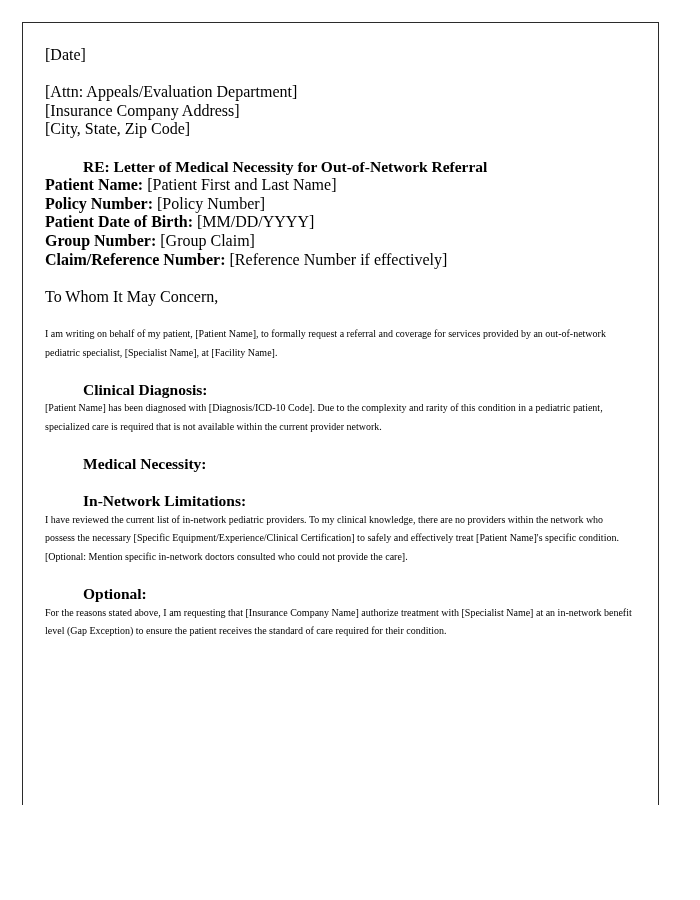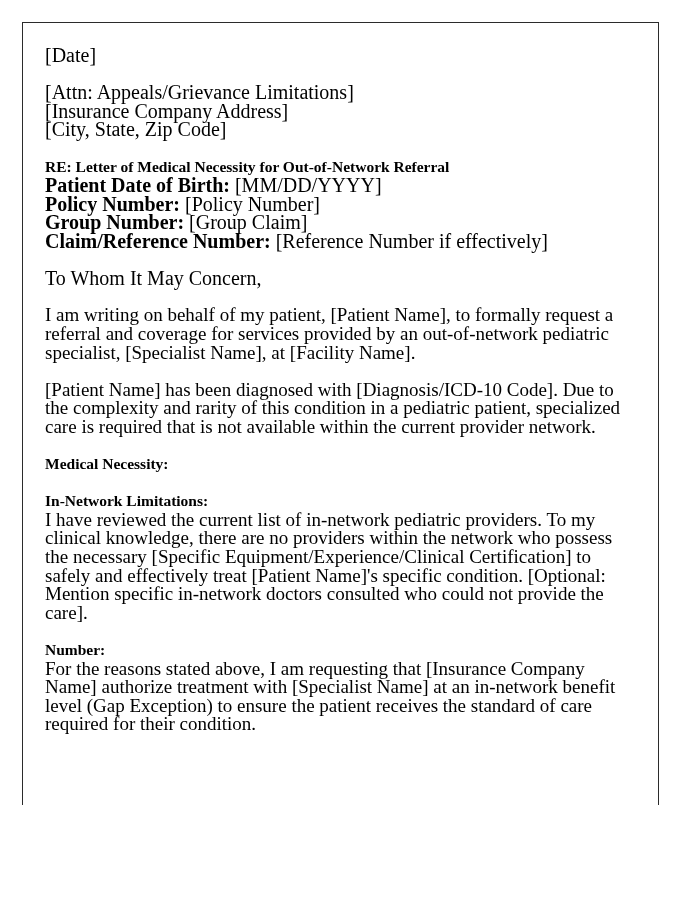--- a/index.html
+++ b/index.html
@@ -26,72 +26,77 @@
     background: #ffffff;
     overflow: hidden;
   }
   .page-body {
     position: absolute;
     left: 22px;
     top: 23px;
     width: 588px;
   }
   .line {
-    font-size: 20px;
+    font-size: 16px;
     line-height: 18.6px;
     white-space: normal;
   }
   .para {
     margin: 0;
-    font-size: 19px;
+    font-size: 10px;
     line-height: 18.6px;
     text-align: left;
   }
   .spacer {
     height: 18.6px;
   }
   .bold {
     font-weight: bold;
   }
   .heading {
     font-weight: bold;
     font-size: 15.5px;
     line-height: 18.6px;
+    margin-left: 38px;
   }
   .block {
     margin: 0;
   }
 </style>
 </head>
 <body>
 
 <div class="page-sheet">
   <div class="page-body">
 
     <div class="line">[Date]</div>
 
     <div class="spacer"></div>
 
     <div class="block">
-      <div class="line">[Attn: Appeals/Grievance Limitations]</div>
+      <div class="line">[Attn: Appeals/Evaluation Department]</div>
       <div class="line">[Insurance Company Address]</div>
       <div class="line">[City, State, Zip Code]</div>
     </div>
 
     <div class="spacer"></div>
 
     <div class="block">
       <div class="heading">RE: Letter of Medical Necessity for Out-of-Network Referral</div>
       <div class="line">
-        <span class="bold">Patient Date of Birth:</span>
-        <span>[MM/DD/YYYY]</span>
+        <span class="bold">Patient Name:</span>
+        <span>[Patient First and Last Name]</span>
       </div>
       <div class="line">
         <span class="bold">Policy Number:</span>
         <span>[Policy Number]</span>
+      </div>
+      <div class="line">
+        <span class="bold">Patient Date of Birth:</span>
+        <span>[MM/DD/YYYY]</span>
       </div>
       <div class="line">
         <span class="bold">Group Number:</span>
         <span>[Group Claim]</span>
       </div>
       <div class="line">
         <span class="bold">Claim/Reference Number:</span>
         <span>[Reference Number if effectively]</span>
       </div>
     </div>
@@ -100,37 +105,38 @@
 
     <div class="line">To Whom It May Concern,</div>
 
     <div class="spacer"></div>
 
     <p class="para">I am writing on behalf of my patient, [Patient Name], to formally request a referral and coverage for services provided by an out-of-network pediatric specialist, [Specialist Name], at [Facility Name].</p>
 
     <div class="spacer"></div>
 
     <div class="block">
+      <div class="heading">Clinical Diagnosis:</div>
       <p class="para">[Patient Name] has been diagnosed with [Diagnosis/ICD-10 Code]. Due to the complexity and rarity of this condition in a pediatric patient, specialized care is required that is not available within the current provider network.</p>
     </div>
 
     <div class="spacer"></div>
 
     <div class="block">
       <div class="heading">Medical Necessity:</div>
     </div>
 
     <div class="spacer"></div>
 
     <div class="block">
       <div class="heading">In-Network Limitations:</div>
       <p class="para">I have reviewed the current list of in-network pediatric providers. To my clinical knowledge, there are no providers within the network who possess the necessary [Specific Equipment/Experience/Clinical Certification] to safely and effectively treat [Patient Name]'s specific condition. [Optional: Mention specific in-network doctors consulted who could not provide the care].</p>
     </div>
 
     <div class="spacer"></div>
 
     <div class="block">
-      <div class="heading">Number:</div>
+      <div class="heading">Optional:</div>
       <p class="para">For the reasons stated above, I am requesting that [Insurance Company Name] authorize treatment with [Specialist Name] at an in-network benefit level (Gap Exception) to ensure the patient receives the standard of care required for their condition.</p>
     </div>
 
   </div>
 </div>
 
 </body></html>

